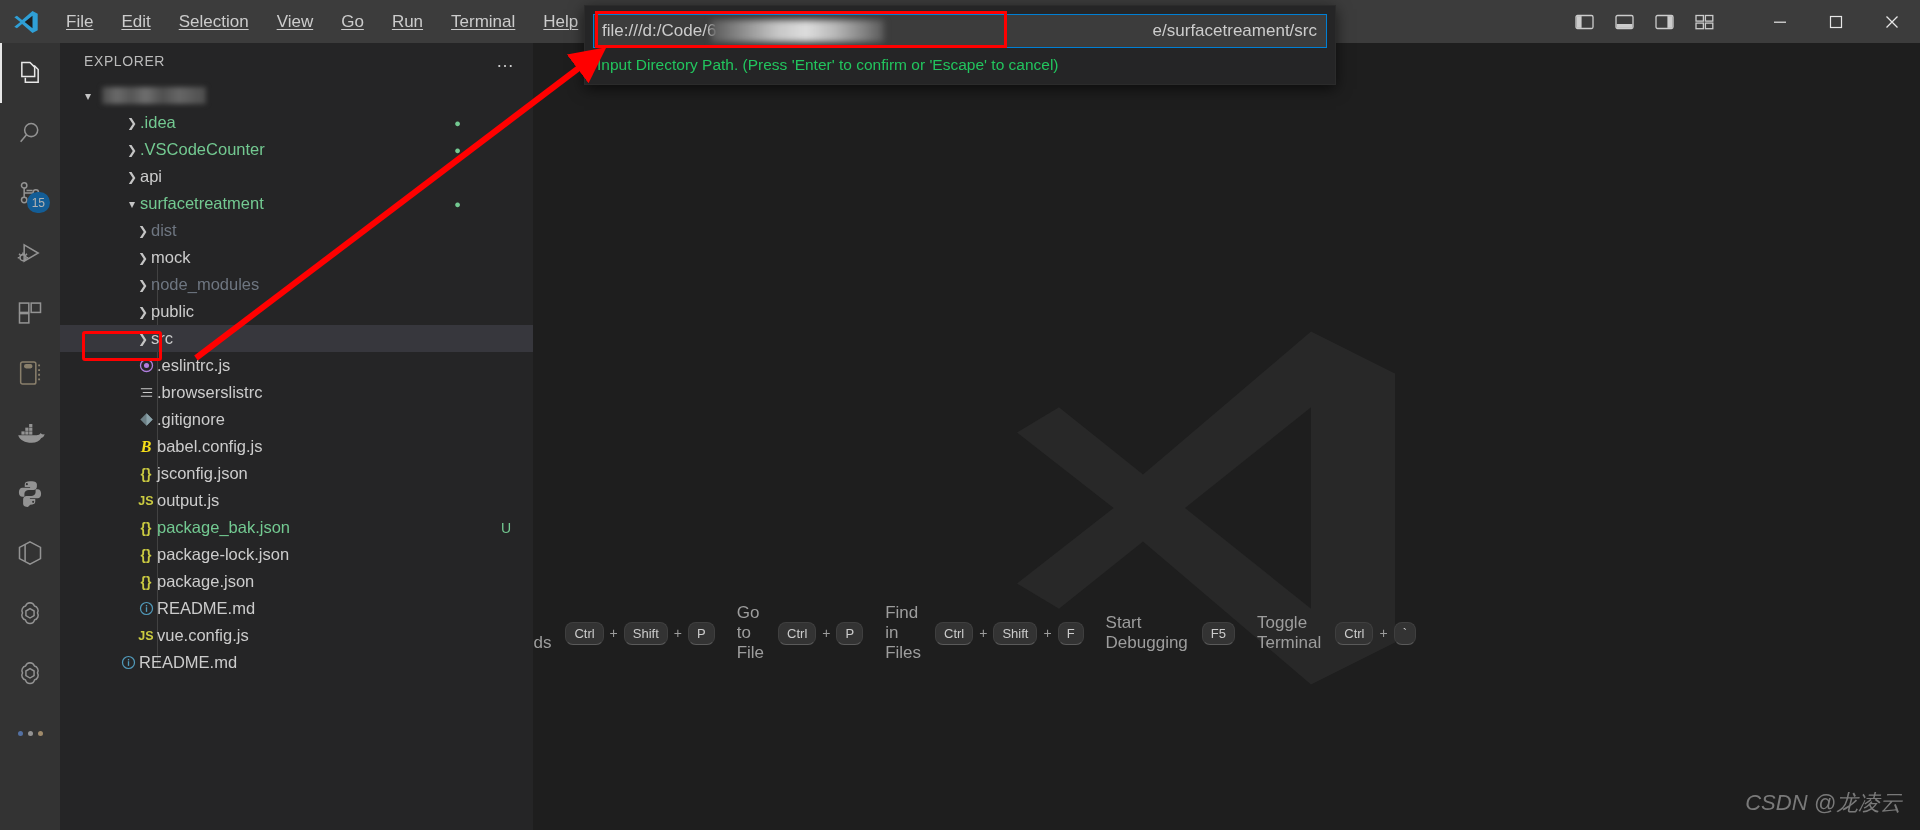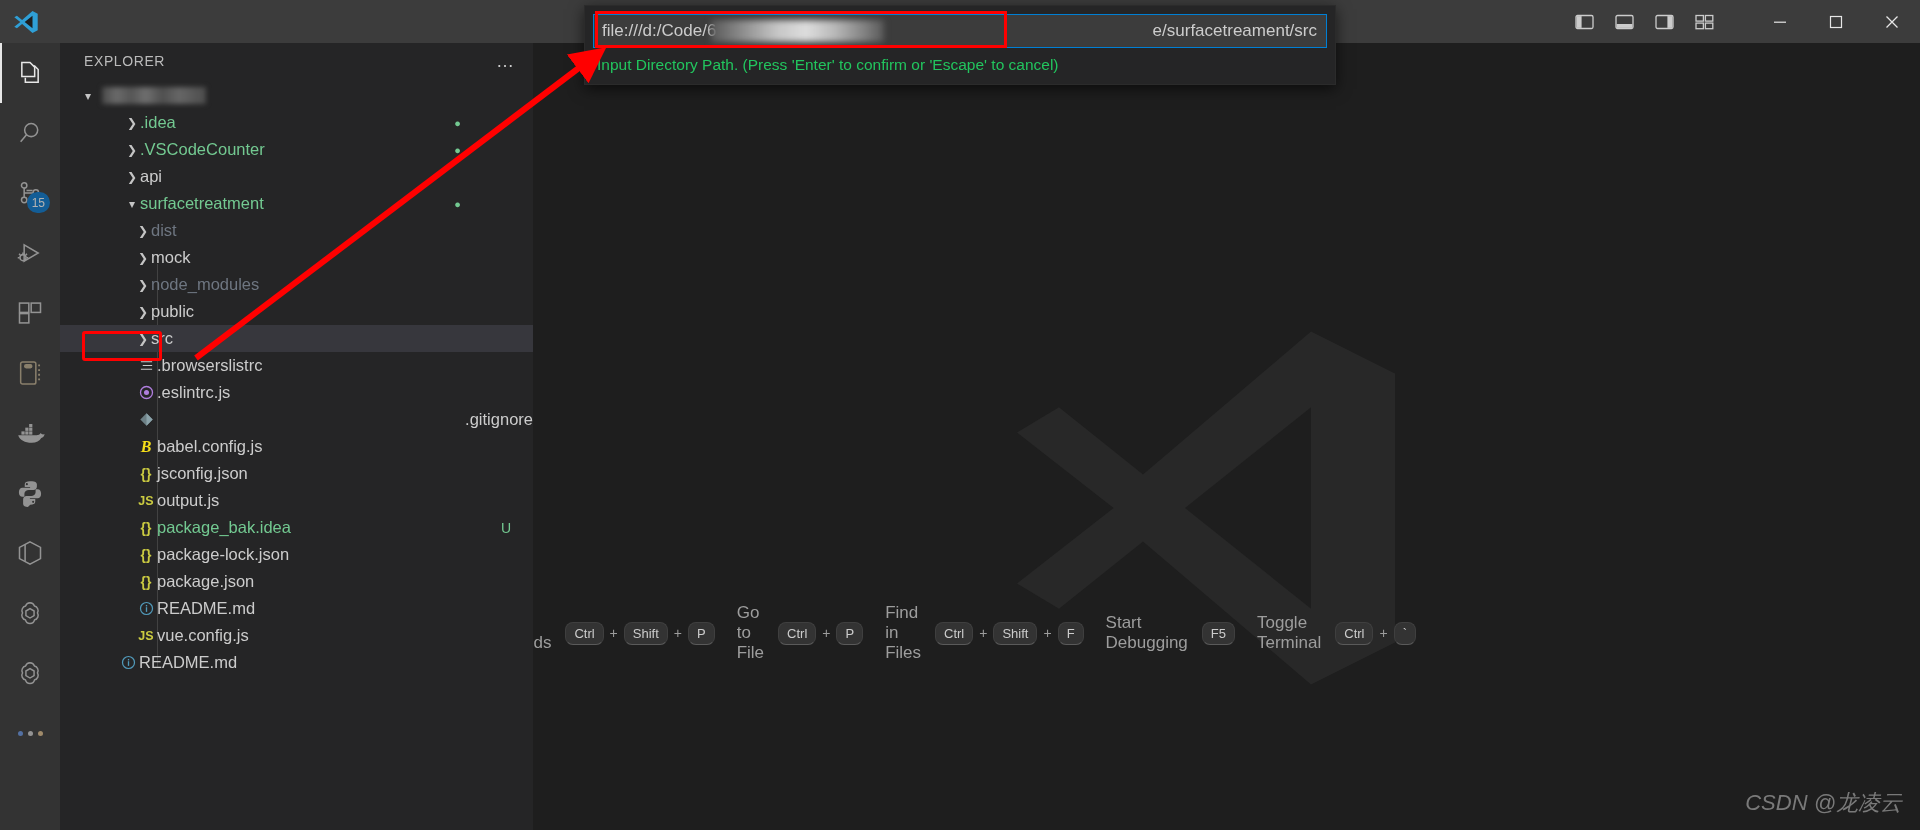--- a/index.html
+++ b/index.html
@@ -156,20 +156,30 @@
 
 <div id="app">
 
   <div class="titlebar">
     <div class="vs-logo">
       <svg width="26" height="26" viewBox="0 0 100 100">
         <path d="M75 8 L95 18 L95 82 L75 92 L35 58 L15 74 L5 68 L28 50 L5 32 L15 26 L35 42 Z" fill="#2f9fd6"></path>
         <path d="M75 26 L75 74 L45 50 Z" fill="#1e1e1e"></path>
       </svg>
     </div>
+    <div class="menu-items">
+      <div class="menu-item">File</div>
+      <div class="menu-item">Edit</div>
+      <div class="menu-item">Selection</div>
+      <div class="menu-item">View</div>
+      <div class="menu-item">Go</div>
+      <div class="menu-item">Run</div>
+      <div class="menu-item">Terminal</div>
+      <div class="menu-item">Help</div>
+    </div>
 
     <div class="layout-icons">
       <div class="layout-icon">
         <svg width="19" height="16" viewBox="0 0 19 16">
             <rect x="1" y="1.5" width="17" height="13" rx="1.5" fill="none" stroke="#cccccc" stroke-width="1.3"></rect>
             <rect x="1.6" y="2.1" width="5" height="11.8" fill="#cccccc"></rect>
           </svg>
       </div>
       <div class="layout-icon">
         <svg width="19" height="16" viewBox="0 0 19 16">
@@ -353,36 +363,36 @@
         <span class="twisty">❯</span>
         <span class="fname">public</span>
       </div>
       <div class="row selected" style="padding-left:75px;">
         <span class="twisty">❯</span>
         <span class="fname">src</span>
       </div>
 
       <div class="row" style="padding-left:75px;">
         <span class="ficon">
-          <svg width="15" height="15" viewBox="0 0 16 16" stroke="#cccccc" stroke-width="1.2">
-              <path d="M2 4h12M4 8h10M2 12h12"></path>
-            </svg>
-        </span>
-        <span class="fname">.browserslistrc</span>
-      </div>
-      <div class="row" style="padding-left:75px;">
-        <span class="ficon">
           <svg width="15" height="15" viewBox="0 0 16 16">
               <circle cx="8" cy="8" r="6.4" fill="none" stroke="#b07ede" stroke-width="1.4"></circle>
               <circle cx="8" cy="8" r="2.7" fill="#b07ede"></circle>
             </svg>
         </span>
         <span class="fname">.eslintrc.js</span>
       </div>
-      <div class="row" style="padding-left:75px;justify-content:space-between;">
+      <div class="row" style="padding-left:75px;">
+        <span class="ficon">
+          <svg width="15" height="15" viewBox="0 0 16 16" stroke="#cccccc" stroke-width="1.2">
+              <path d="M2 4h12M4 8h10M2 12h12"></path>
+            </svg>
+        </span>
+        <span class="fname">.browserslistrc</span>
+      </div>
+      <div class="row" style="padding-left:75px;">
         <span class="ficon">
           <svg width="15" height="15" viewBox="0 0 16 16">
               <path d="M8 1.4 L14.6 8 L8 14.6 L1.4 8 Z" fill="#6d8086"></path>
               <path d="M8 1.4 L14.6 8 L8 14.6 Z" fill="#8ba3aa"></path>
             </svg>
         </span>
         <span class="fname">.gitignore</span>
       </div>
       <div class="row" style="padding-left:75px;">
         <span class="ficon" style="color:#f5de19; font-style:italic; font-family:'Liberation Serif',serif; font-size:16px;">B</span>
@@ -391,21 +401,21 @@
       <div class="row" style="padding-left:75px;">
         <span class="ficon" style="color:#cbcb41; font-size:14px;">{}</span>
         <span class="fname">jsconfig.json</span>
       </div>
       <div class="row" style="padding-left:75px;">
         <span class="ficon" style="color:#cbcb41; font-size:12.5px;">JS</span>
         <span class="fname">output.js</span>
       </div>
       <div class="row" style="padding-left:75px;">
         <span class="ficon" style="color:#cbcb41; font-size:14px;">{}</span>
-        <span class="fname green">package_bak.idea</span>
+        <span class="fname green">package_bak.json</span>
         <span class="deco green">U</span>
       </div>
       <div class="row" style="padding-left:75px;">
         <span class="ficon" style="color:#cbcb41; font-size:14px;">{}</span>
         <span class="fname">package-lock.json</span>
       </div>
       <div class="row" style="padding-left:75px;">
         <span class="ficon" style="color:#cbcb41; font-size:14px;">{}</span>
         <span class="fname">package.json</span>
       </div>

